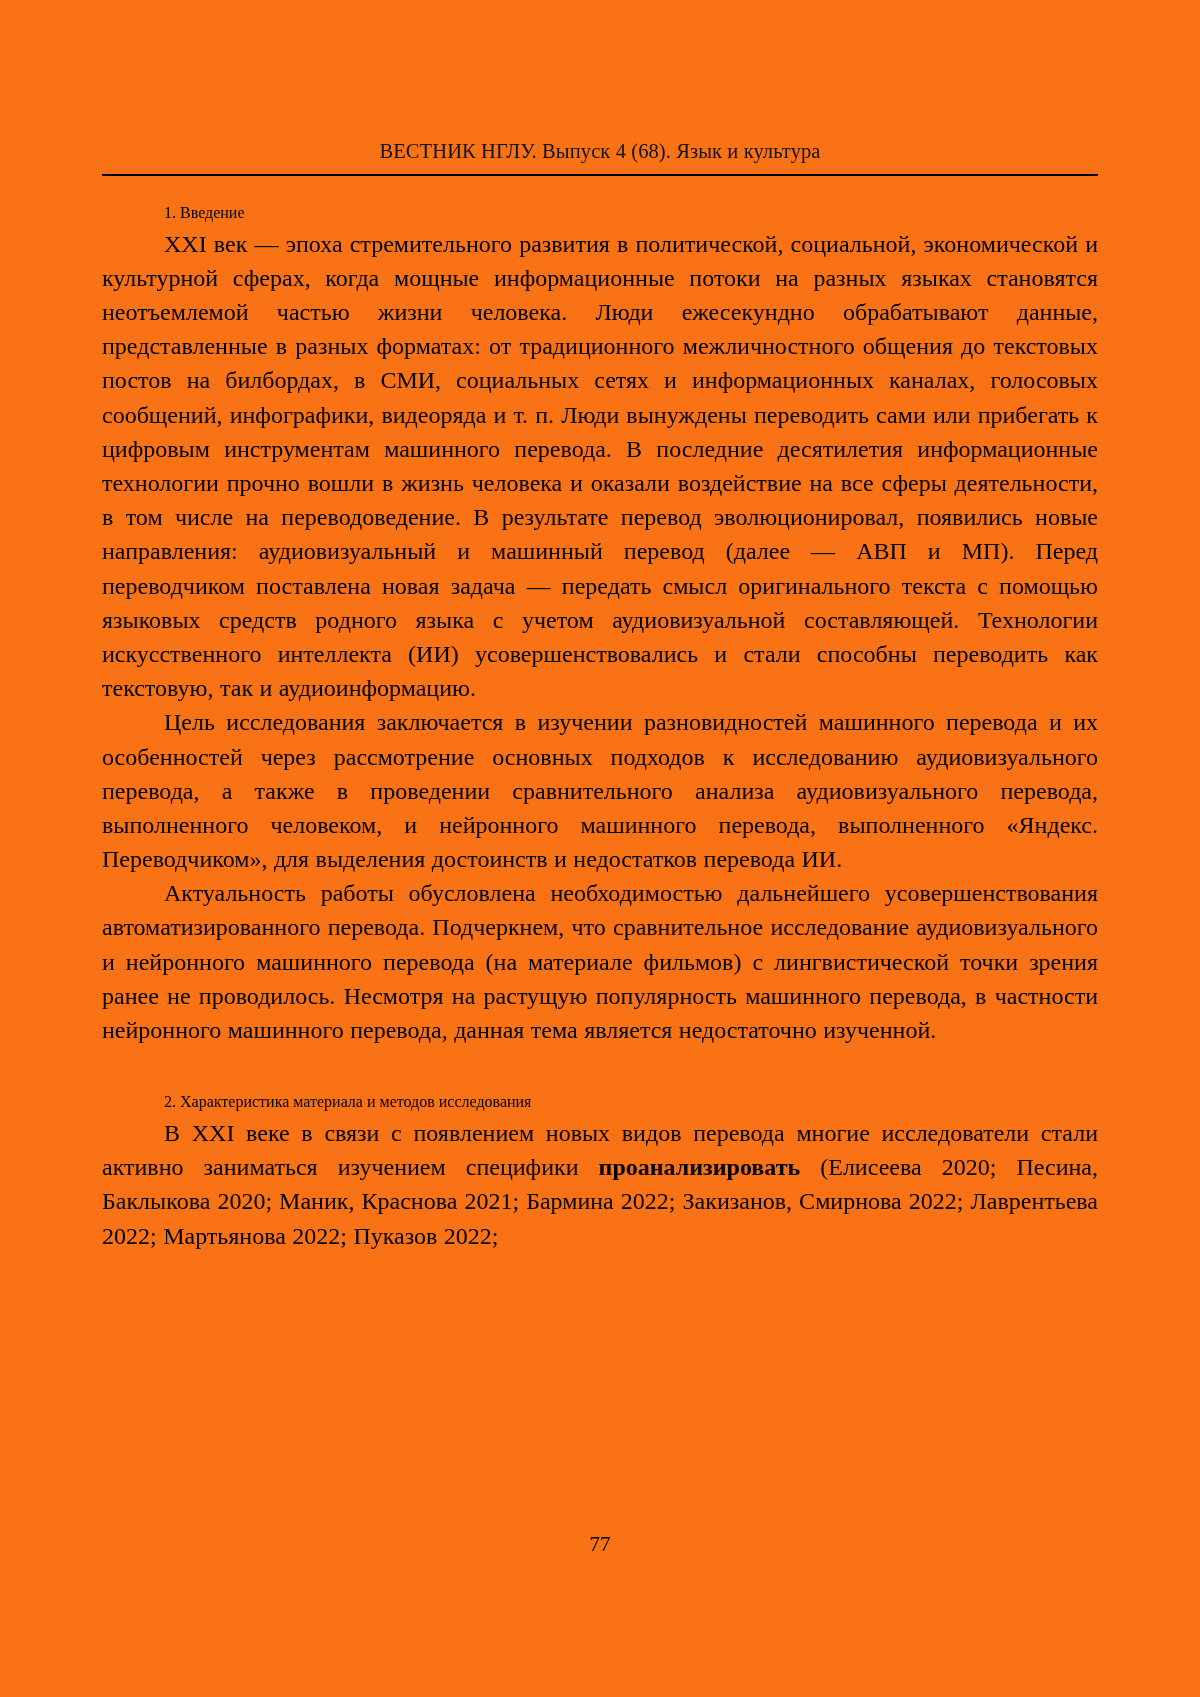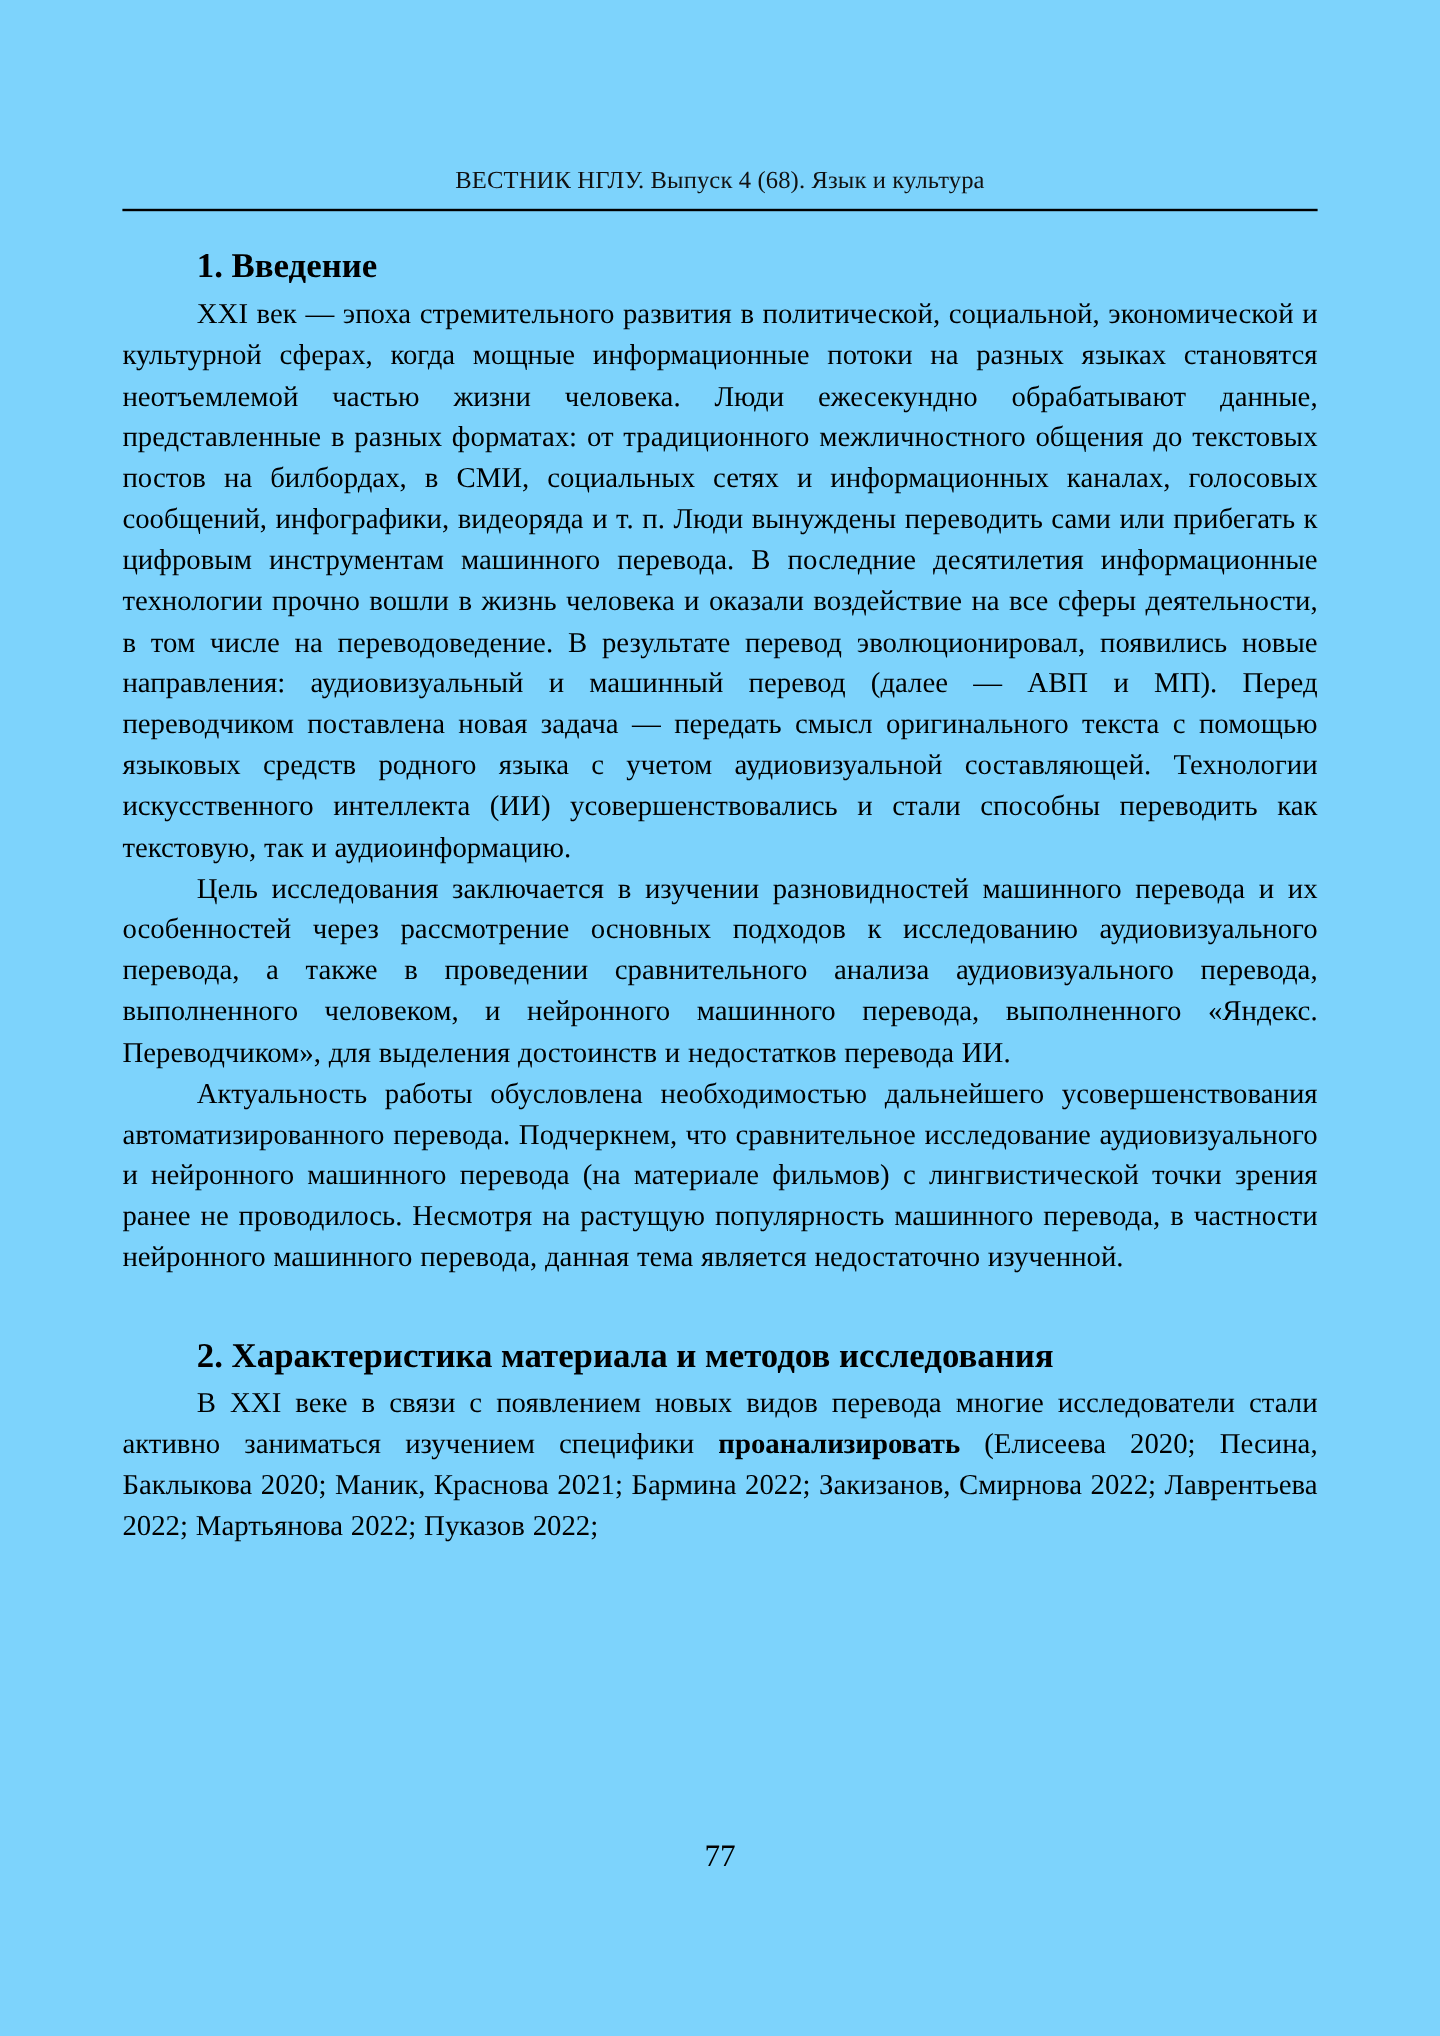--- a/index.html
+++ b/index.html
@@ -5,21 +5,21 @@
   html, body {
     margin: 0;
     padding: 0;
     background: #ffffff;
   }
   .page {
     position: relative;
     width: 1200px;
     height: 1697px;
     margin: 0 auto;
-    background: #7dd3fc;
+    background: #f97316;
     font-family: "Liberation Serif", "DejaVu Serif", serif;
     color: #000000;
     box-sizing: border-box;
   }
   .content {
     position: absolute;
     left: 102px;
     top: 140px;
     width: 996px;
   }
@@ -30,22 +30,22 @@
     color: #111;
     margin: 0 0 11px 0;
   }
   .rule {
     border: 0;
     border-top: 2.2px solid #000;
     margin: 0 0 26px 0;
     width: 100%;
   }
   h2.section-heading {
-    font-size: 29px;
-    font-weight: bold;
+    font-size: 16px;
+    font-weight: normal;
     margin: 0 0 2px 0;
     text-indent: 62px;
     line-height: 1.42;
   }
   p.body-par {
     font-size: 24px;
     line-height: 1.425;
     margin: 0;
     text-align: justify;
     text-indent: 62px;
@@ -53,21 +53,21 @@
     word-spacing: 0.02em;
   }
   .spacer-section { height: 44px; }
   .bold { font-weight: bold; }
   .page-number {
     position: absolute;
     left: 0;
     right: 0;
     top: 1532px;
     text-align: center;
-    font-size: 26px;
+    font-size: 21px;
   }
 </style>
 </head>
 <body>
 
 <div class="page">
 
   <div class="content">
 
     <div class="running-head">ВЕСТНИК НГЛУ. Выпуск 4 (68). Язык и культура</div>

